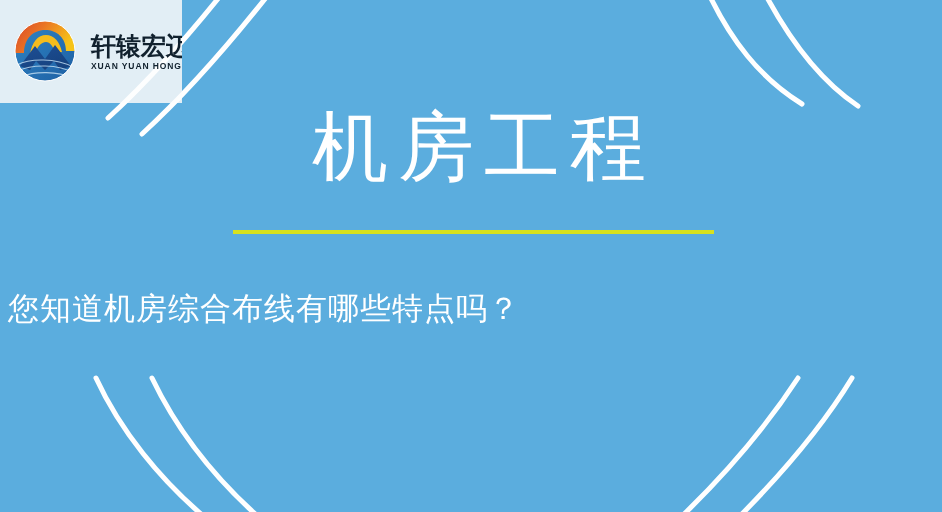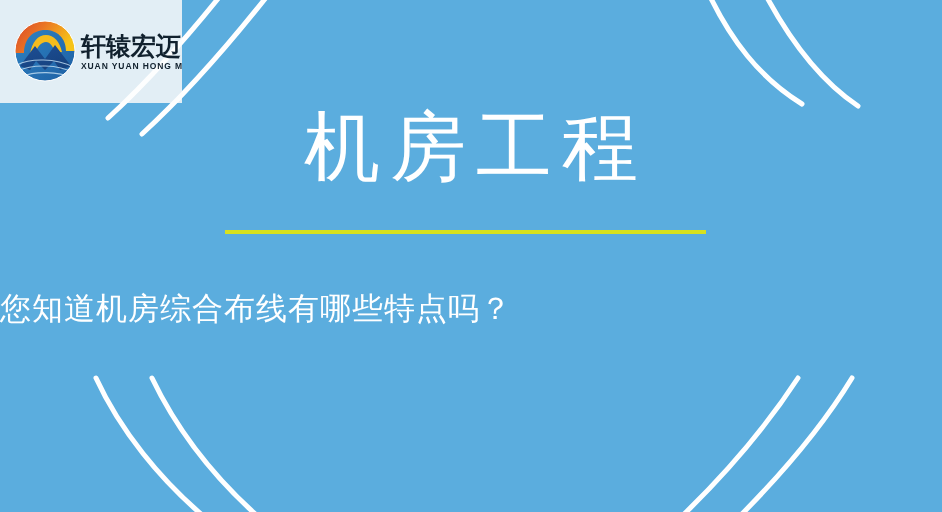--- a/index.html
+++ b/index.html
@@ -46,21 +46,21 @@
     height: 103px;
   }
   .logo-inner {
     position: absolute;
     left: 14px;
     top: 19px;
     width: 160px;
     height: 64px;
     display: flex;
     align-items: center;
-    gap: 5px;
+    gap: 15px;
   }
   .logo-mark {
     width: 62px;
     height: 62px;
     flex: 0 0 62px;
     position: relative;
   }
   .logo-words {
     display: flex;
     flex-direction: column;
@@ -83,21 +83,21 @@
     line-height: 1;
     color: #11212e;
     letter-spacing: 0.9px;
     margin-top: 3px;
     white-space: nowrap;
   }
 
   
   .headline-block {
     position: absolute;
-    left: 0;
+    left: 8px;
     top: 0;
     width: 745px;
     height: 512px;
     z-index: 4;
   }
 
   .main-title {
     position: absolute;
     left: 0;
     top: 104px;

